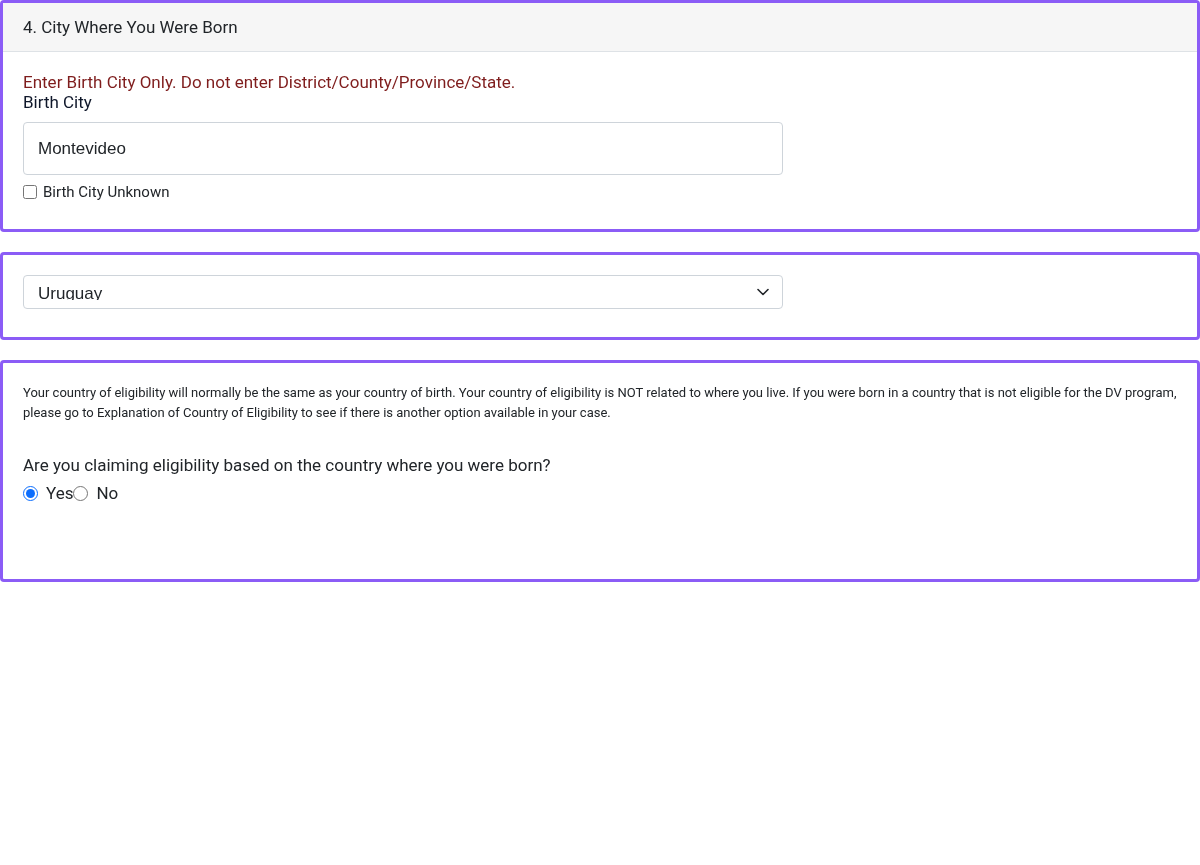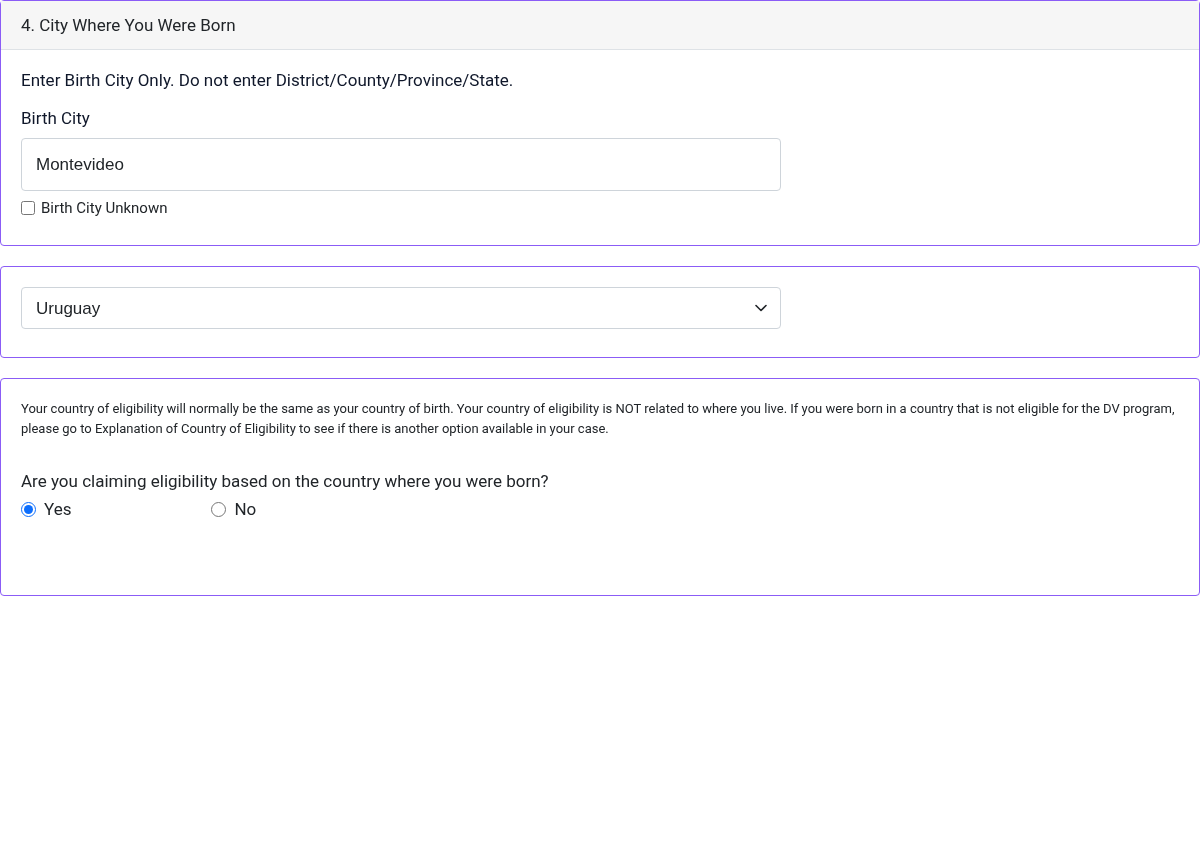--- a/index.html
+++ b/index.html
@@ -8,40 +8,39 @@
       padding: 0;
     }
     body {
       font-family: -apple-system, BlinkMacSystemFont, "Segoe UI", Roboto, "Helvetica Neue", Arial, sans-serif;
       font-size: 16px;
       color: #212529;
       background: #fff;
       padding: 0;
     }
     .card {
-      border: 1px solid #8b5cf6;
+      border: 3px solid #8b5cf6;
       border-radius: 4px;
       margin-bottom: 20px;
       background: #fff;
     }
     .card-header {
       background: #f6f6f6;
       border-bottom: 1px solid #dee2e6;
       padding: 14px 20px;
       font-size: 17px;
       font-weight: 400;
       color: #212529;
     }
     .card-body {
       padding: 20px 20px 28px 20px;
     }
     .helper-text {
-      color: #0f172a;
+      color: #7f1d1d;
       font-size: 17px;
-      margin-bottom: 18px;
     }
     .field-label {
       display: block;
       font-size: 17px;
       margin-bottom: 10px;
       color: #0f172a;
     }
     .text-input {
       width: 760px;
       max-width: 100%;
@@ -73,21 +72,21 @@
       max-width: 100%;
     }
     .select-input {
       width: 100%;
       padding: 8px 36px 8px 14px;
       font-size: 17px;
       border: 1px solid #ced4da;
       border-radius: 4px;
       background: #fff;
       color: #212529;
-      height: 42px;
+      height: 34px;
       appearance: none;
       -webkit-appearance: none;
       -moz-appearance: none;
       cursor: pointer;
     }
     .select-input.disabled {
       background: #e9ecef;
       color: #6c757d;
       cursor: not-allowed;
     }
@@ -108,21 +107,20 @@
       color: #212529;
       margin-bottom: 32px;
     }
     .question-text {
       font-size: 17px;
       color: #212529;
       margin-bottom: 8px;
     }
     .radio-row {
       display: flex;
-      gap: 140px;
       margin-bottom: 48px;
     }
     .radio-option {
       display: flex;
       align-items: center;
       gap: 8px;
     }
     .radio-option input[type="radio"] {
       width: 15px;
       height: 15px;

